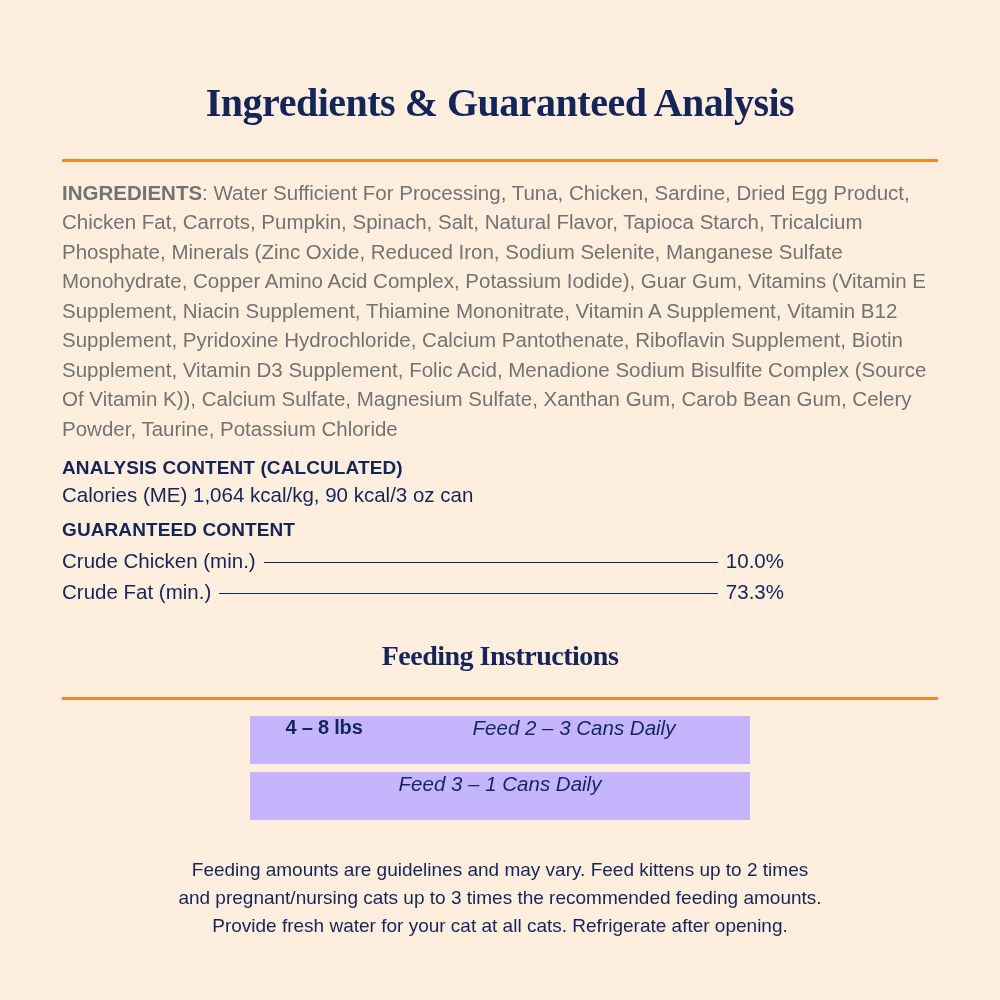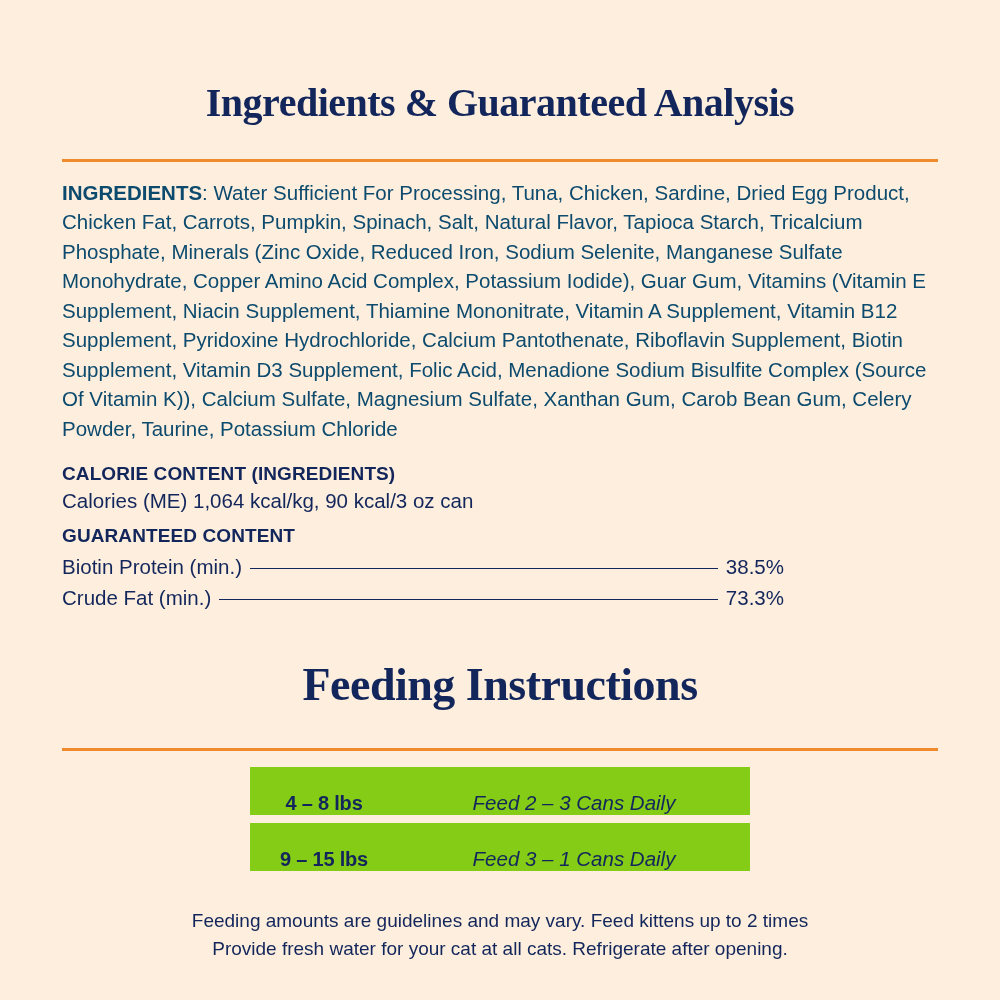--- a/index.html
+++ b/index.html
@@ -29,38 +29,38 @@
     font-weight: bold;
     color: #13265c;
     letter-spacing: -0.5px;
   }
   #title-ingredients {
     font-size: 40px;
     padding-top: 52px;
     padding-bottom: 6px;
   }
   #title-feeding {
-    font-size: 46px;
+    font-size: 28px;
     padding-top: 14px;
     padding-bottom: 6px;
   }
   .rule {
     height: 3px;
     background: #ef8b2c;
     width: 100%;
     margin: 0 0 16px 0;
   }
 
   
   .ingredients-para {
     font-size: 20.5px;
     line-height: 29.5px;
-    color: #0c4a6e;
+    color: #737373;
     text-align: left;
-    margin: 0 0 20px 0;
+    margin: 0 0 14px 0;
   }
   .label-bold {
     font-weight: bold;
   }
 
   .sub-head {
     font-weight: bold;
     font-size: 19px;
     letter-spacing: 0.1px;
     margin: 10px 0 2px 0;
@@ -102,22 +102,22 @@
     text-align: right;
   }
 
   
   .feeding-table {
     margin: 14px auto 0 auto;
     width: 500px;
   }
   .feed-row {
     display: flex;
-    align-items: flex-end;
-    background: #84cc16;
+    align-items: flex-start;
+    background: #c4b5fd;
     margin-bottom: 8px;
     height: 48px;
   }
   .feed-weight {
     width: 148px;
     display: flex;
     align-items: center;
     justify-content: center;
     font-weight: bold;
     font-size: 20px;
@@ -148,50 +148,50 @@
 
 <div class="page">
 
   <h1 class="section-title" id="title-ingredients">Ingredients &amp; Guaranteed Analysis</h1>
   <div class="rule"></div>
 
   <p class="ingredients-para">
     <span class="label-bold">INGREDIENTS</span><span>: </span><span>Water Sufficient For Processing, Tuna, Chicken, Sardine, Dried Egg Product, Chicken Fat, Carrots, Pumpkin, Spinach, Salt, Natural Flavor, Tapioca Starch, Tricalcium Phosphate, Minerals (Zinc Oxide, Reduced Iron, Sodium Selenite, Manganese Sulfate Monohydrate, Copper Amino Acid Complex, Potassium Iodide), Guar Gum, Vitamins (Vitamin E Supplement, Niacin Supplement, Thiamine Mononitrate, Vitamin A Supplement, Vitamin B12 Supplement, Pyridoxine Hydrochloride, Calcium Pantothenate, Riboflavin Supplement, Biotin Supplement, Vitamin D3 Supplement, Folic Acid, Menadione Sodium Bisulfite Complex (Source Of Vitamin K)), Calcium Sulfate, Magnesium Sulfate, Xanthan Gum, Carob Bean Gum, Celery Powder, Taurine, Potassium Chloride</span>
   </p>
 
-  <div class="sub-head">CALORIE CONTENT (INGREDIENTS)</div>
+  <div class="sub-head">ANALYSIS CONTENT (CALCULATED)</div>
   <div class="sub-text">Calories (ME) 1,064 kcal/kg, 90 kcal/3 oz can</div>
 
   <div class="sub-head">GUARANTEED CONTENT</div>
 
   <div class="ga-list">
     <div class="ga-row">
-      <span class="ga-name">Biotin Protein (min.)</span>
+      <span class="ga-name">Crude Chicken (min.)</span>
       <span class="ga-dots"></span>
-      <span class="ga-value">38.5%</span>
+      <span class="ga-value">10.0%</span>
     </div>
     <div class="ga-row">
       <span class="ga-name">Crude Fat (min.)</span>
       <span class="ga-dots"></span>
       <span class="ga-value">73.3%</span>
     </div>
   </div>
 
   <h1 class="section-title" id="title-feeding">Feeding Instructions</h1>
   <div class="rule"></div>
 
   <div class="feeding-table">
     <div class="feed-row">
       <div class="feed-weight">4 – 8 lbs</div>
       <div class="feed-amount">Feed 2 – 3 Cans Daily</div>
     </div>
     <div class="feed-row">
-      <div class="feed-weight">9 – 15 lbs</div>
       <div class="feed-amount">Feed 3 –  1 Cans Daily</div>
     </div>
   </div>
 
   <div class="feeding-note">
     <div>Feeding amounts are guidelines and may vary. Feed kittens up to 2 times</div>
+    <div>and pregnant/nursing cats up to 3 times the recommended feeding amounts.</div>
     <div>Provide fresh water for your cat at all cats. Refrigerate after opening.</div>
   </div>
 
 </div>
 
 </body></html>

